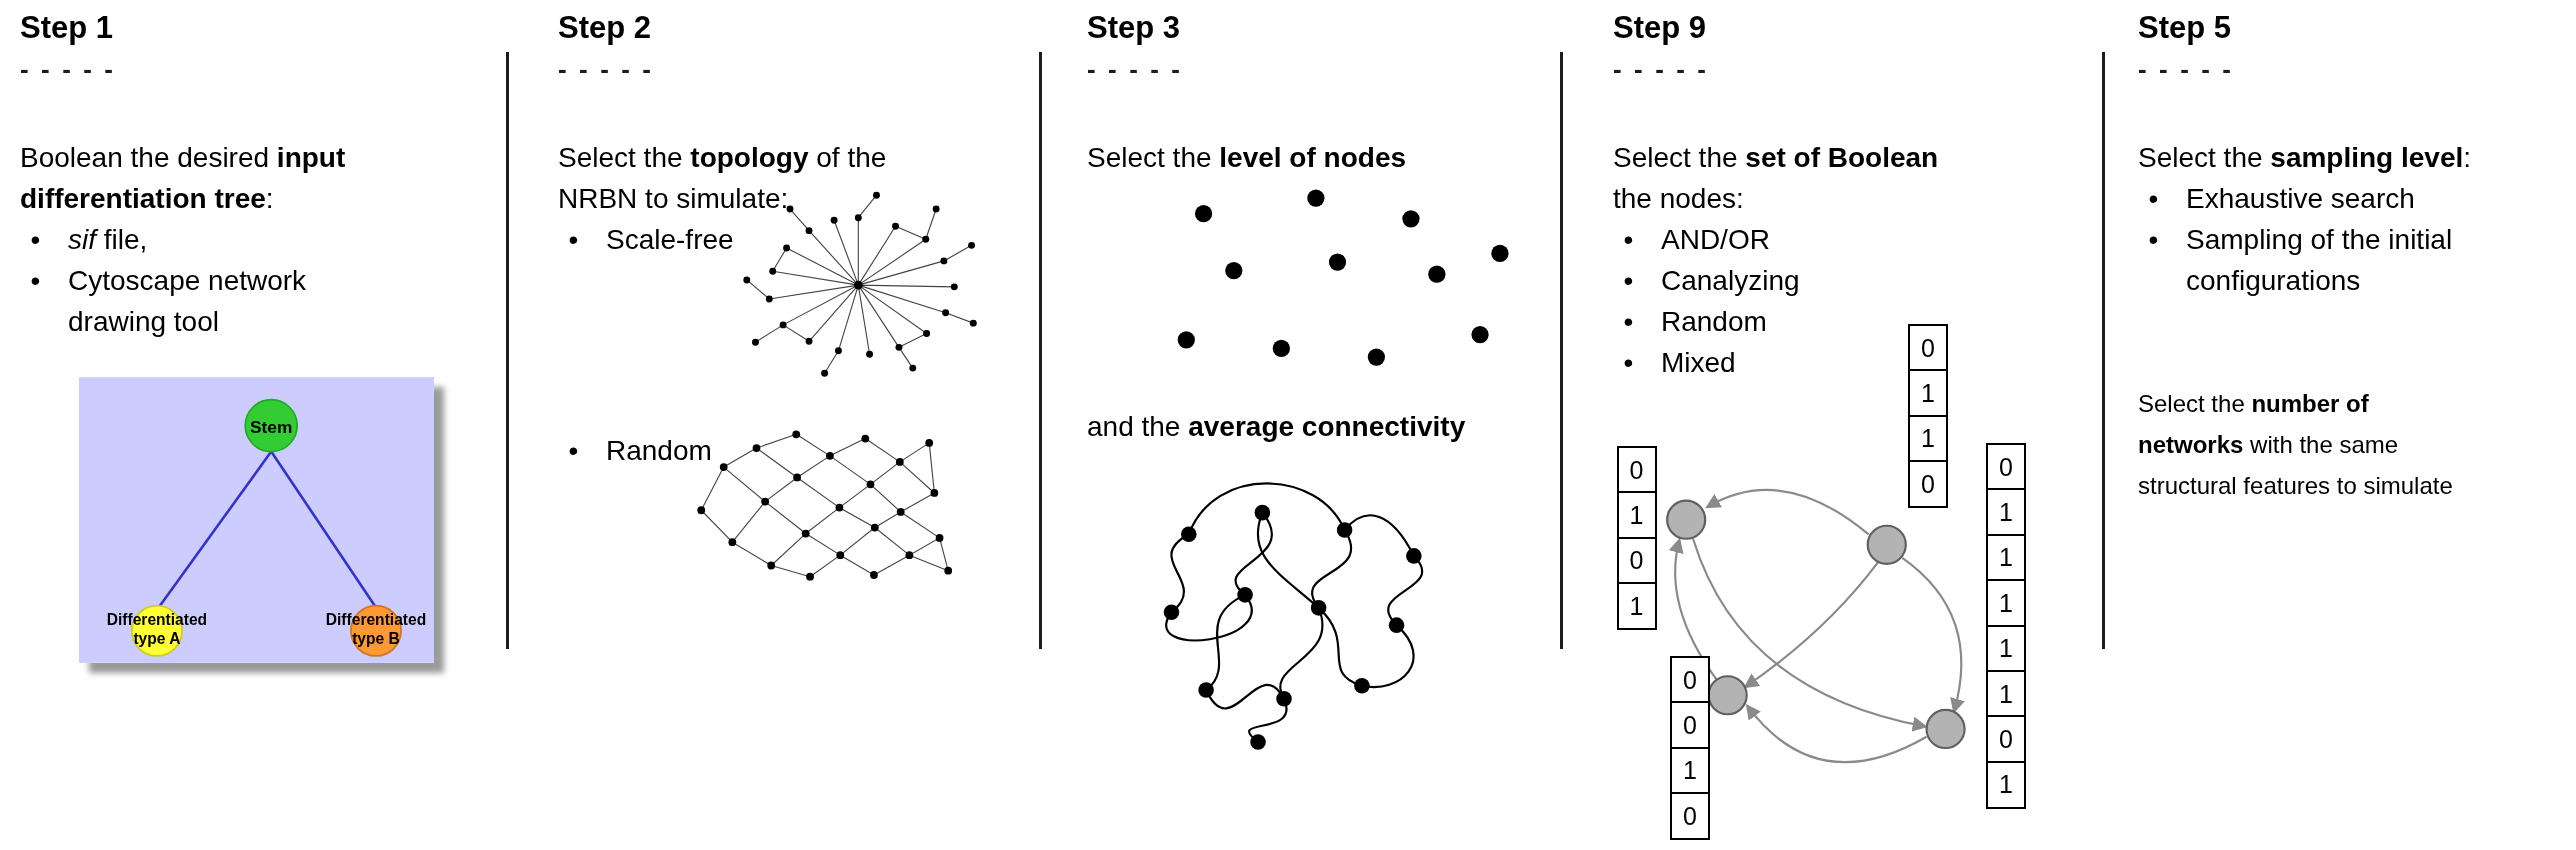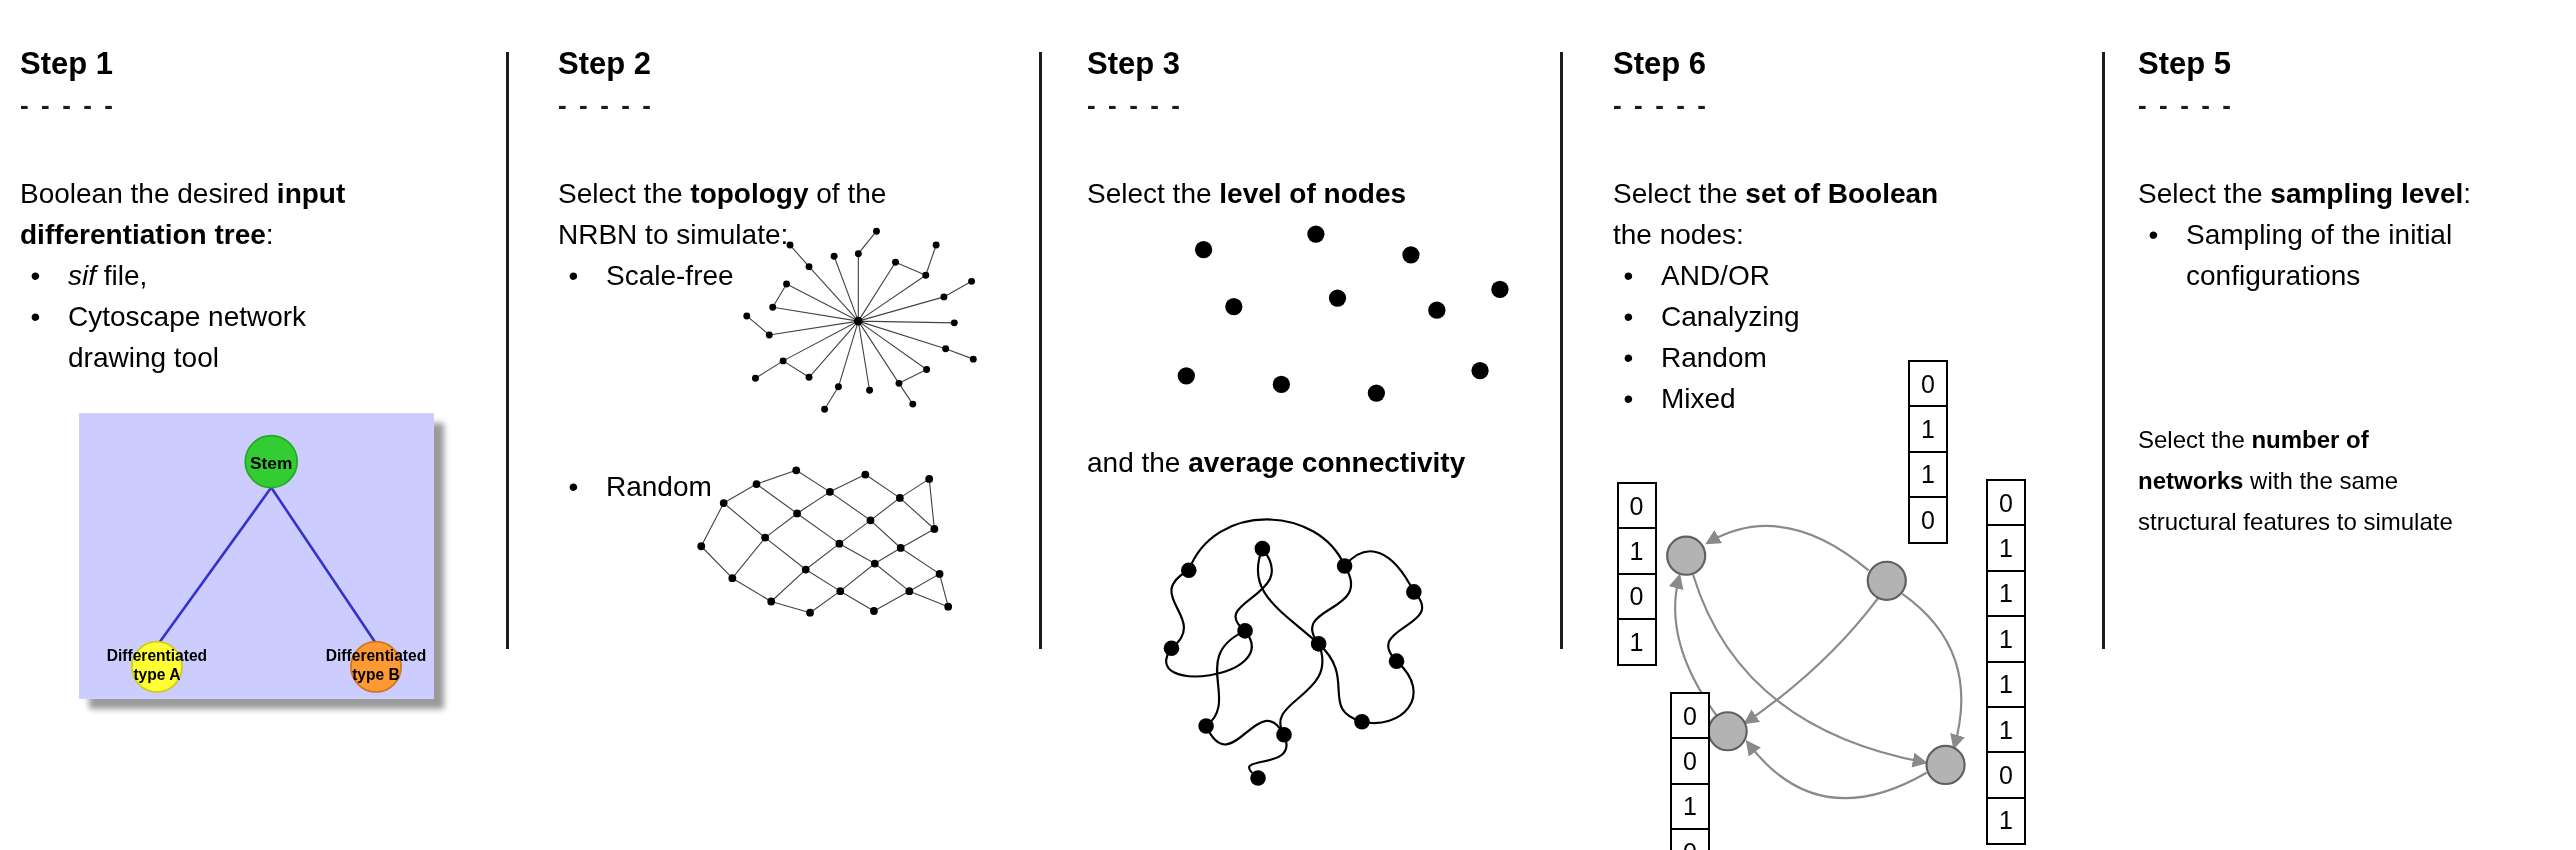--- a/index.html
+++ b/index.html
@@ -1,20 +1,20 @@
 <!DOCTYPE html>
 <html style="font-size:14px"><head>
 <meta charset="utf-8">
 <style>
   * { margin:0; padding:0; box-sizing:border-box; }
   html,body { width:2576px; height:851px; }
   body { position:relative; background:#ffffff; color:#000;
          font-family:"Liberation Sans", sans-serif; overflow:hidden; }
 
-  .col { position:absolute; top:0; height:749px;margin-top:36px; }
+  .col { position:absolute; top:0; height:749px; }
   .step-title { position:absolute; top:10.4px; left:0; font-size:31px; font-weight:bold; }
   .step-dashes { position:absolute; top:54px; left:0; font-size:26px; font-weight:bold;
                  letter-spacing:2.6px; color:#1c1c1c; }
   .text-flow { position:absolute; top:137px; left:0; right:0; font-size:28px; line-height:41px; }
   .line { margin:0; }
   .bullet { position:relative; padding-left:48px; line-height:41px; font-size:28px; }
   .bullet::before { content:"\2022"; position:absolute; left:10.4px; }
   .abs { position:absolute; left:0; }
   b { font-weight:bold; } i { }
 
@@ -198,21 +198,21 @@
           <circle cx="75" cy="245" r="9"></circle>
           <circle cx="165" cy="255" r="9"></circle>
           <circle cx="255" cy="240" r="9"></circle>
           <circle cx="135" cy="305" r="9"></circle>
       </g>
     </svg>
   </div>
 </div>
 
 <div class="col" style="left:1613px;width:485px">
-  <div class="step-title">Step 6</div>
+  <div class="step-title">Step 9</div>
   <div class="step-dashes">- - - - -</div>
   <div class="text-flow">
     <p class="line"><span>Select the </span><b>set of Boolean</b></p>
     <p class="line"><span>the nodes:</span></p>
     <div class="bullet"><span>AND/OR</span></div>
     <div class="bullet"><span>Canalyzing</span></div>
     <div class="bullet"><span>Random</span></div>
     <div class="bullet"><span>Mixed</span></div>
   </div>
 
@@ -268,20 +268,21 @@
     <div class="bin-cell">0</div>
     <div class="bin-cell">1</div>
   </div>
 </div>
 
 <div class="col" style="left:2138px;width:407px">
   <div class="step-title">Step 5</div>
   <div class="step-dashes">- - - - -</div>
   <div class="text-flow">
     <p class="line"><span>Select the </span><b>sampling level</b><span>:</span></p>
+    <div class="bullet"><span>Exhaustive search</span></div>
     <div class="bullet" style="max-width:398px"><span>Sampling of the initial configurations</span></div>
   </div>
   <div class="abs" style="top:383px;font-size:24px;line-height:41px">
     <p class="line"><span>Select the </span><b>number of</b></p>
     <p class="line"><b>networks</b><span> with the same</span></p>
     <p class="line"><span>structural features to simulate</span></p>
   </div>
 </div>
 
 

